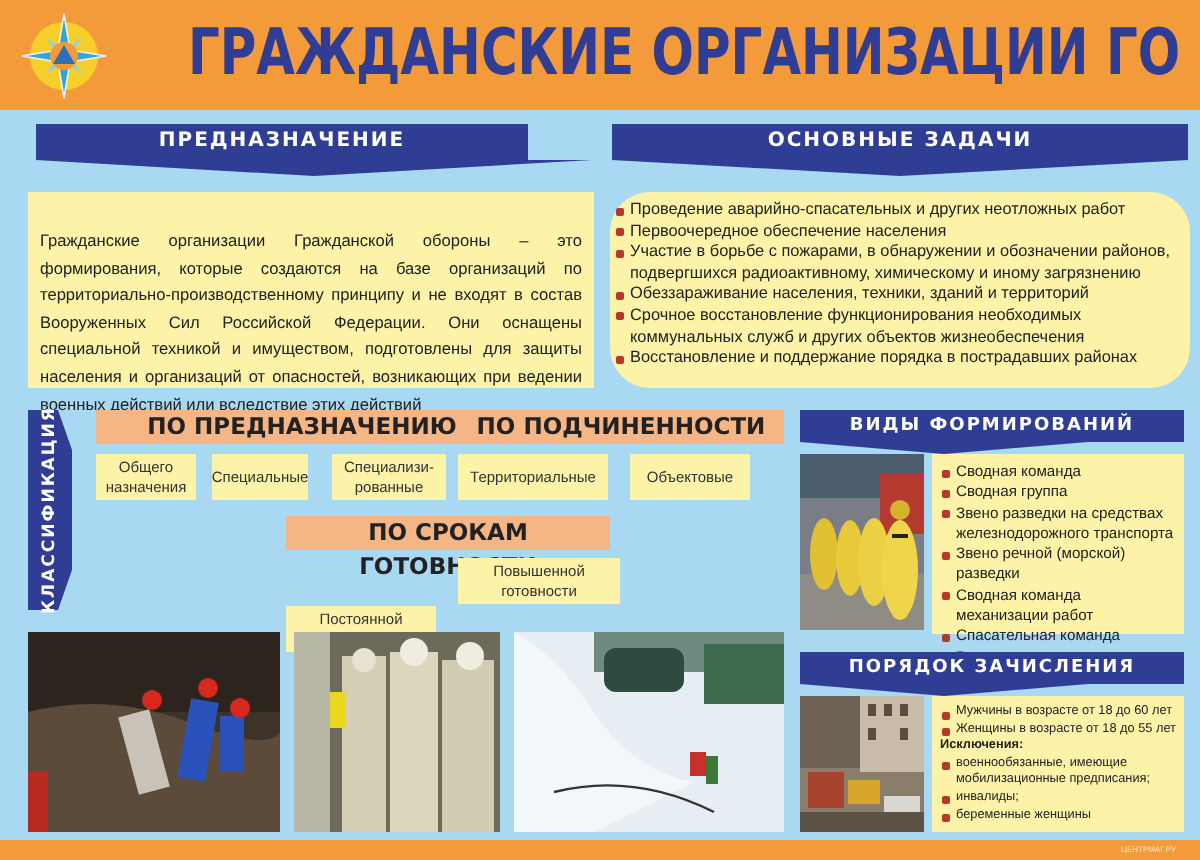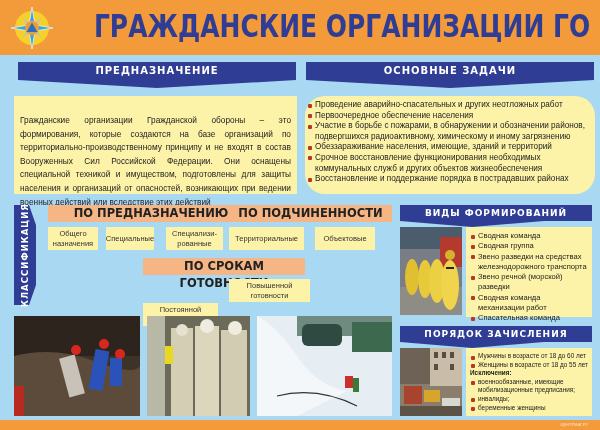--- a/index.html
+++ b/index.html
@@ -33,39 +33,39 @@
 <div class="header"></div>
 <svg class="emblem" viewBox="0 0 44 44">
   <circle cx="22" cy="22" r="17" fill="#f6cf2a"></circle>
   <polygon points="22,1 25,19 43,22 25,25 22,43 19,25 1,22 19,19" fill="#3aa3d6" stroke="#e9f4fb" stroke-width="0.8"></polygon>
   <polygon points="22,9 24,20 35,22 24,24 22,35 20,24 9,22 20,20" fill="#8fd0ef" transform="rotate(45 22 22)"></polygon>
   <circle cx="22" cy="22" r="7" fill="#f39a3a"></circle>
   <polygon points="22,16.5 27.5,26 16.5,26" fill="#2f6fb8"></polygon>
 </svg>
 <div class="title">ГРАЖДАНСКИЕ ОРГАНИЗАЦИИ ГО</div>
 
-<div class="banner" style="left:18px;top:62px;width:278px;height:18px;line-height:18px;font-size:10px;">
+<div class="banner" style="left:18px;top:62px;width:246px;height:18px;line-height:18px;font-size:10px;">
   <span>ПРЕДНАЗНАЧЕНИЕ</span>
   <svg class="banner-arrow" viewBox="0 0 278 8" preserveAspectRatio="none">
       <polygon points="0,0 278,0 139,8" fill="#2f3d94"></polygon>
     </svg>
 </div>
 <div class="yellow purpose-text">Гражданские организации Гражданской обороны – это формирования, которые создаются на базе организаций по территориально-производственному принципу и не входят в состав Вооруженных Сил Российской Федерации. Они оснащены специальной техникой и имуществом, подготовлены для защиты населения и организаций от опасностей, возникающих при ведении военных действий или вследствие этих действий</div>
 
 <div class="banner" style="left:306px;top:62px;width:288px;height:18px;line-height:18px;font-size:10px;">
   <span>ОСНОВНЫЕ ЗАДАЧИ</span>
   <svg class="banner-arrow" viewBox="0 0 288 8" preserveAspectRatio="none">
       <polygon points="0,0 288,0 144,8" fill="#2f3d94"></polygon>
     </svg>
 </div>
 <ul class="yellow tasks-box">
   <li>Проведение аварийно-спасательных и других неотложных работ</li>
   <li>Первоочередное обеспечение населения</li>
   <li>Участие в борьбе с пожарами, в обнаружении и обозначении районов, подвергшихся радиоактивному, химическому и иному загрязнению</li>
-  <li>Обеззараживание населения, имеющие, зданий и территорий</li>
+  <li>Обеззараживание населения, техники, зданий и территорий</li>
   <li>Срочное восстановление функционирования необходимых коммунальных служб и других объектов жизнеобеспечения</li>
   <li>Восстановление и поддержание порядка в пострадавших районах</li>
 </ul>
 
 <svg class="class-arrow" viewBox="0 0 22 100" preserveAspectRatio="none">
   <polygon points="0,0 15,0 22,20 22,80 15,100 0,100" fill="#2f3d94"></polygon>
 </svg>
 <div class="class-label">
   <span>КЛАССИФИКАЦИЯ</span>
 </div>

